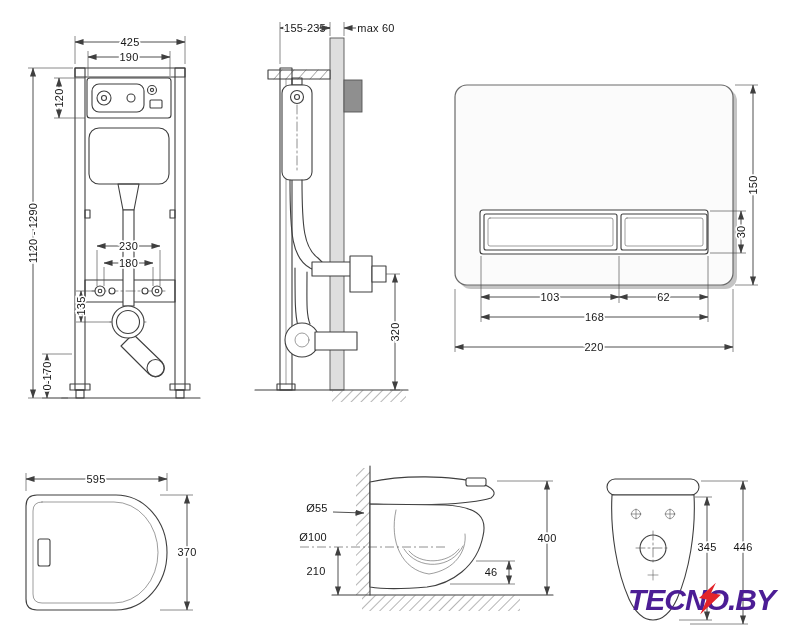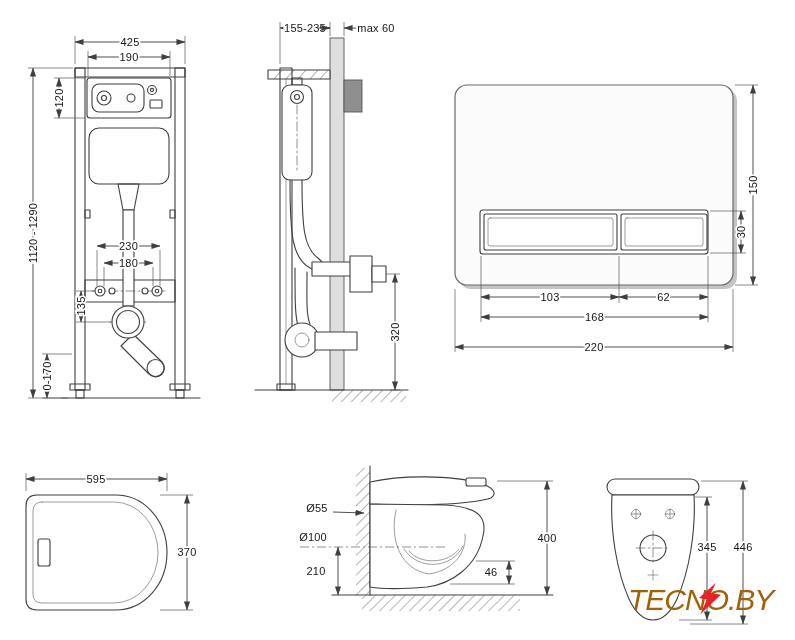--- a/index.html
+++ b/index.html
@@ -11,21 +11,21 @@
   .ln  { stroke:#3f3f3f; stroke-width:1.1; fill:none; stroke-linecap:round; stroke-linejoin:round; }
   .thin{ stroke:#5a5a5a; stroke-width:0.6; fill:none; }
   .ext { stroke:#4a4a4a; stroke-width:0.65; fill:none; }
   .dim { stroke:#3c3c3c; stroke-width:0.9; fill:none; }
   .cl  { stroke:#555555; stroke-width:0.65; fill:none; stroke-dasharray:9 3 2 3; }
   .dt  { font-family:"Liberation Sans",sans-serif; font-size:11px; fill:#161616;
          stroke:#ffffff; stroke-width:3.4px; paint-order:stroke; text-anchor:middle;
          letter-spacing:0.2px; }
 
   .watermark { position:absolute; left:628px; top:583px; width:166px; height:38px;
-               font-style:italic; font-weight:normal; font-size:30px; color:#a16207;
+               font-style:italic; font-weight:bold; font-size:30px; color:#4c1d95;
                letter-spacing:-1px; white-space:nowrap; }
   .watermark .bolt { position:absolute; left:70px; top:-1px; transform:rotate(10deg); }
 </style>
 </head>
 <body>
 
 <div class="page">
 
 <svg class="drawing" width="795" height="640" viewBox="0 0 795 640">
   <defs>

